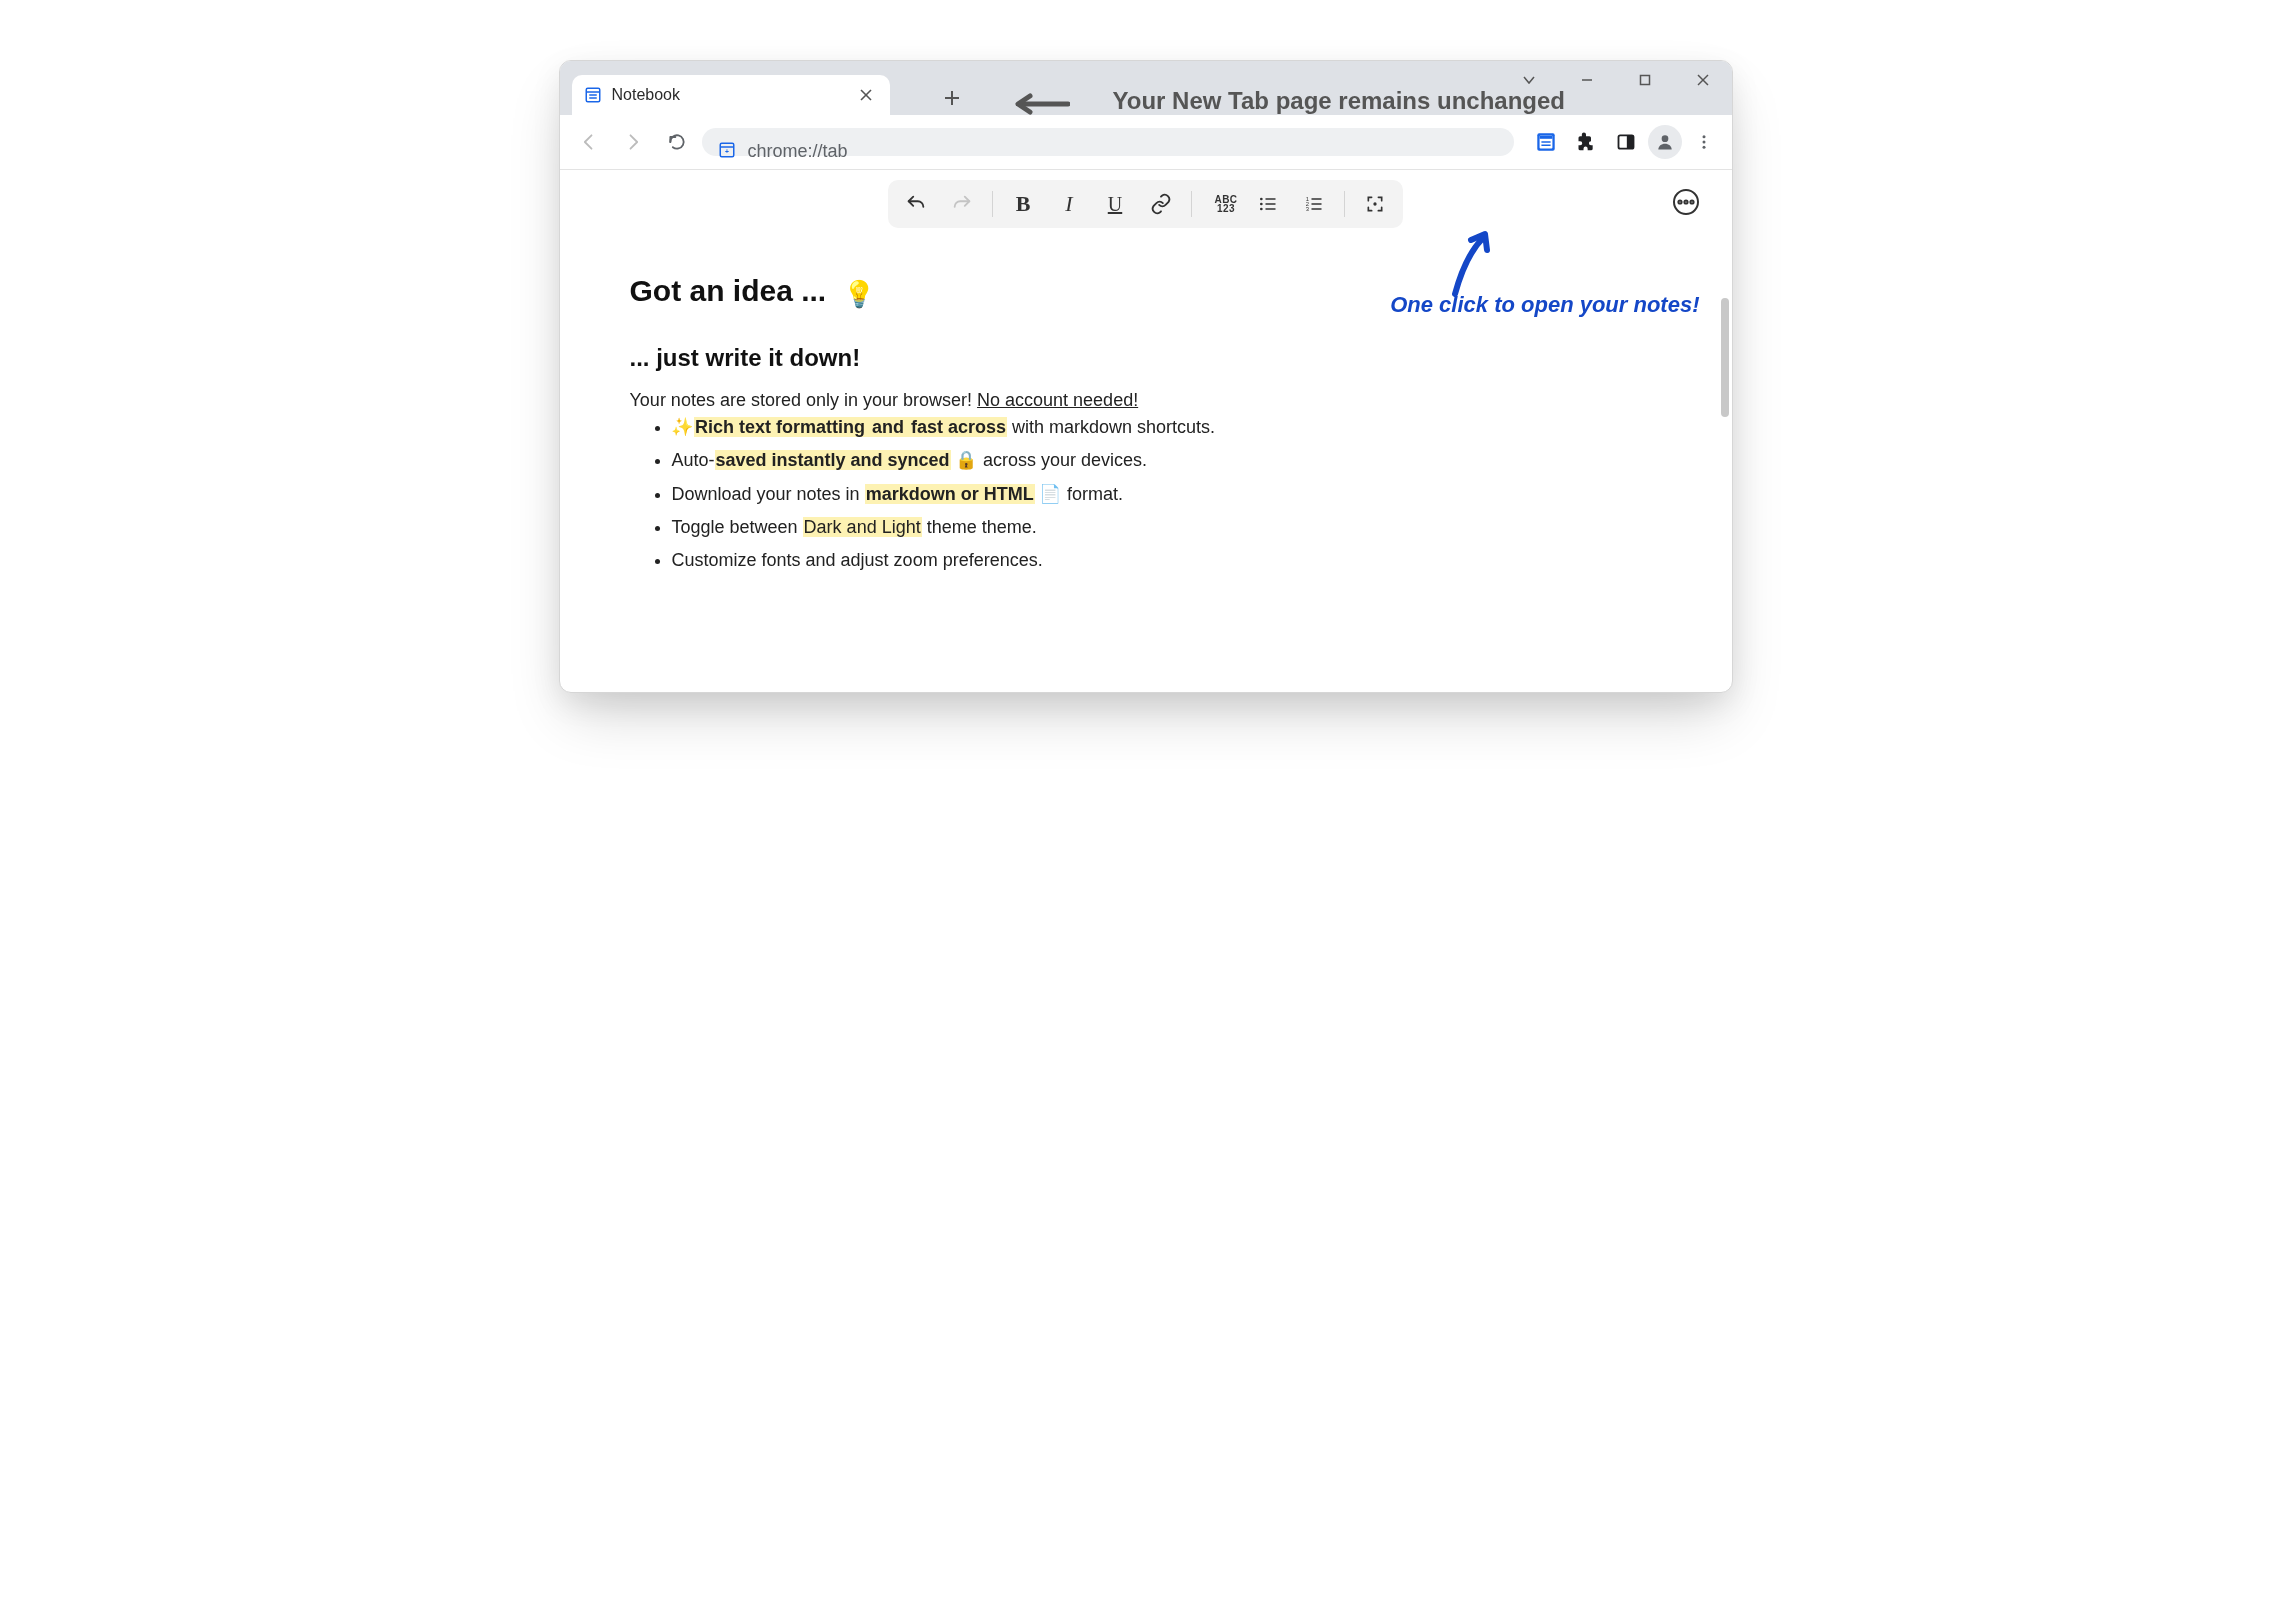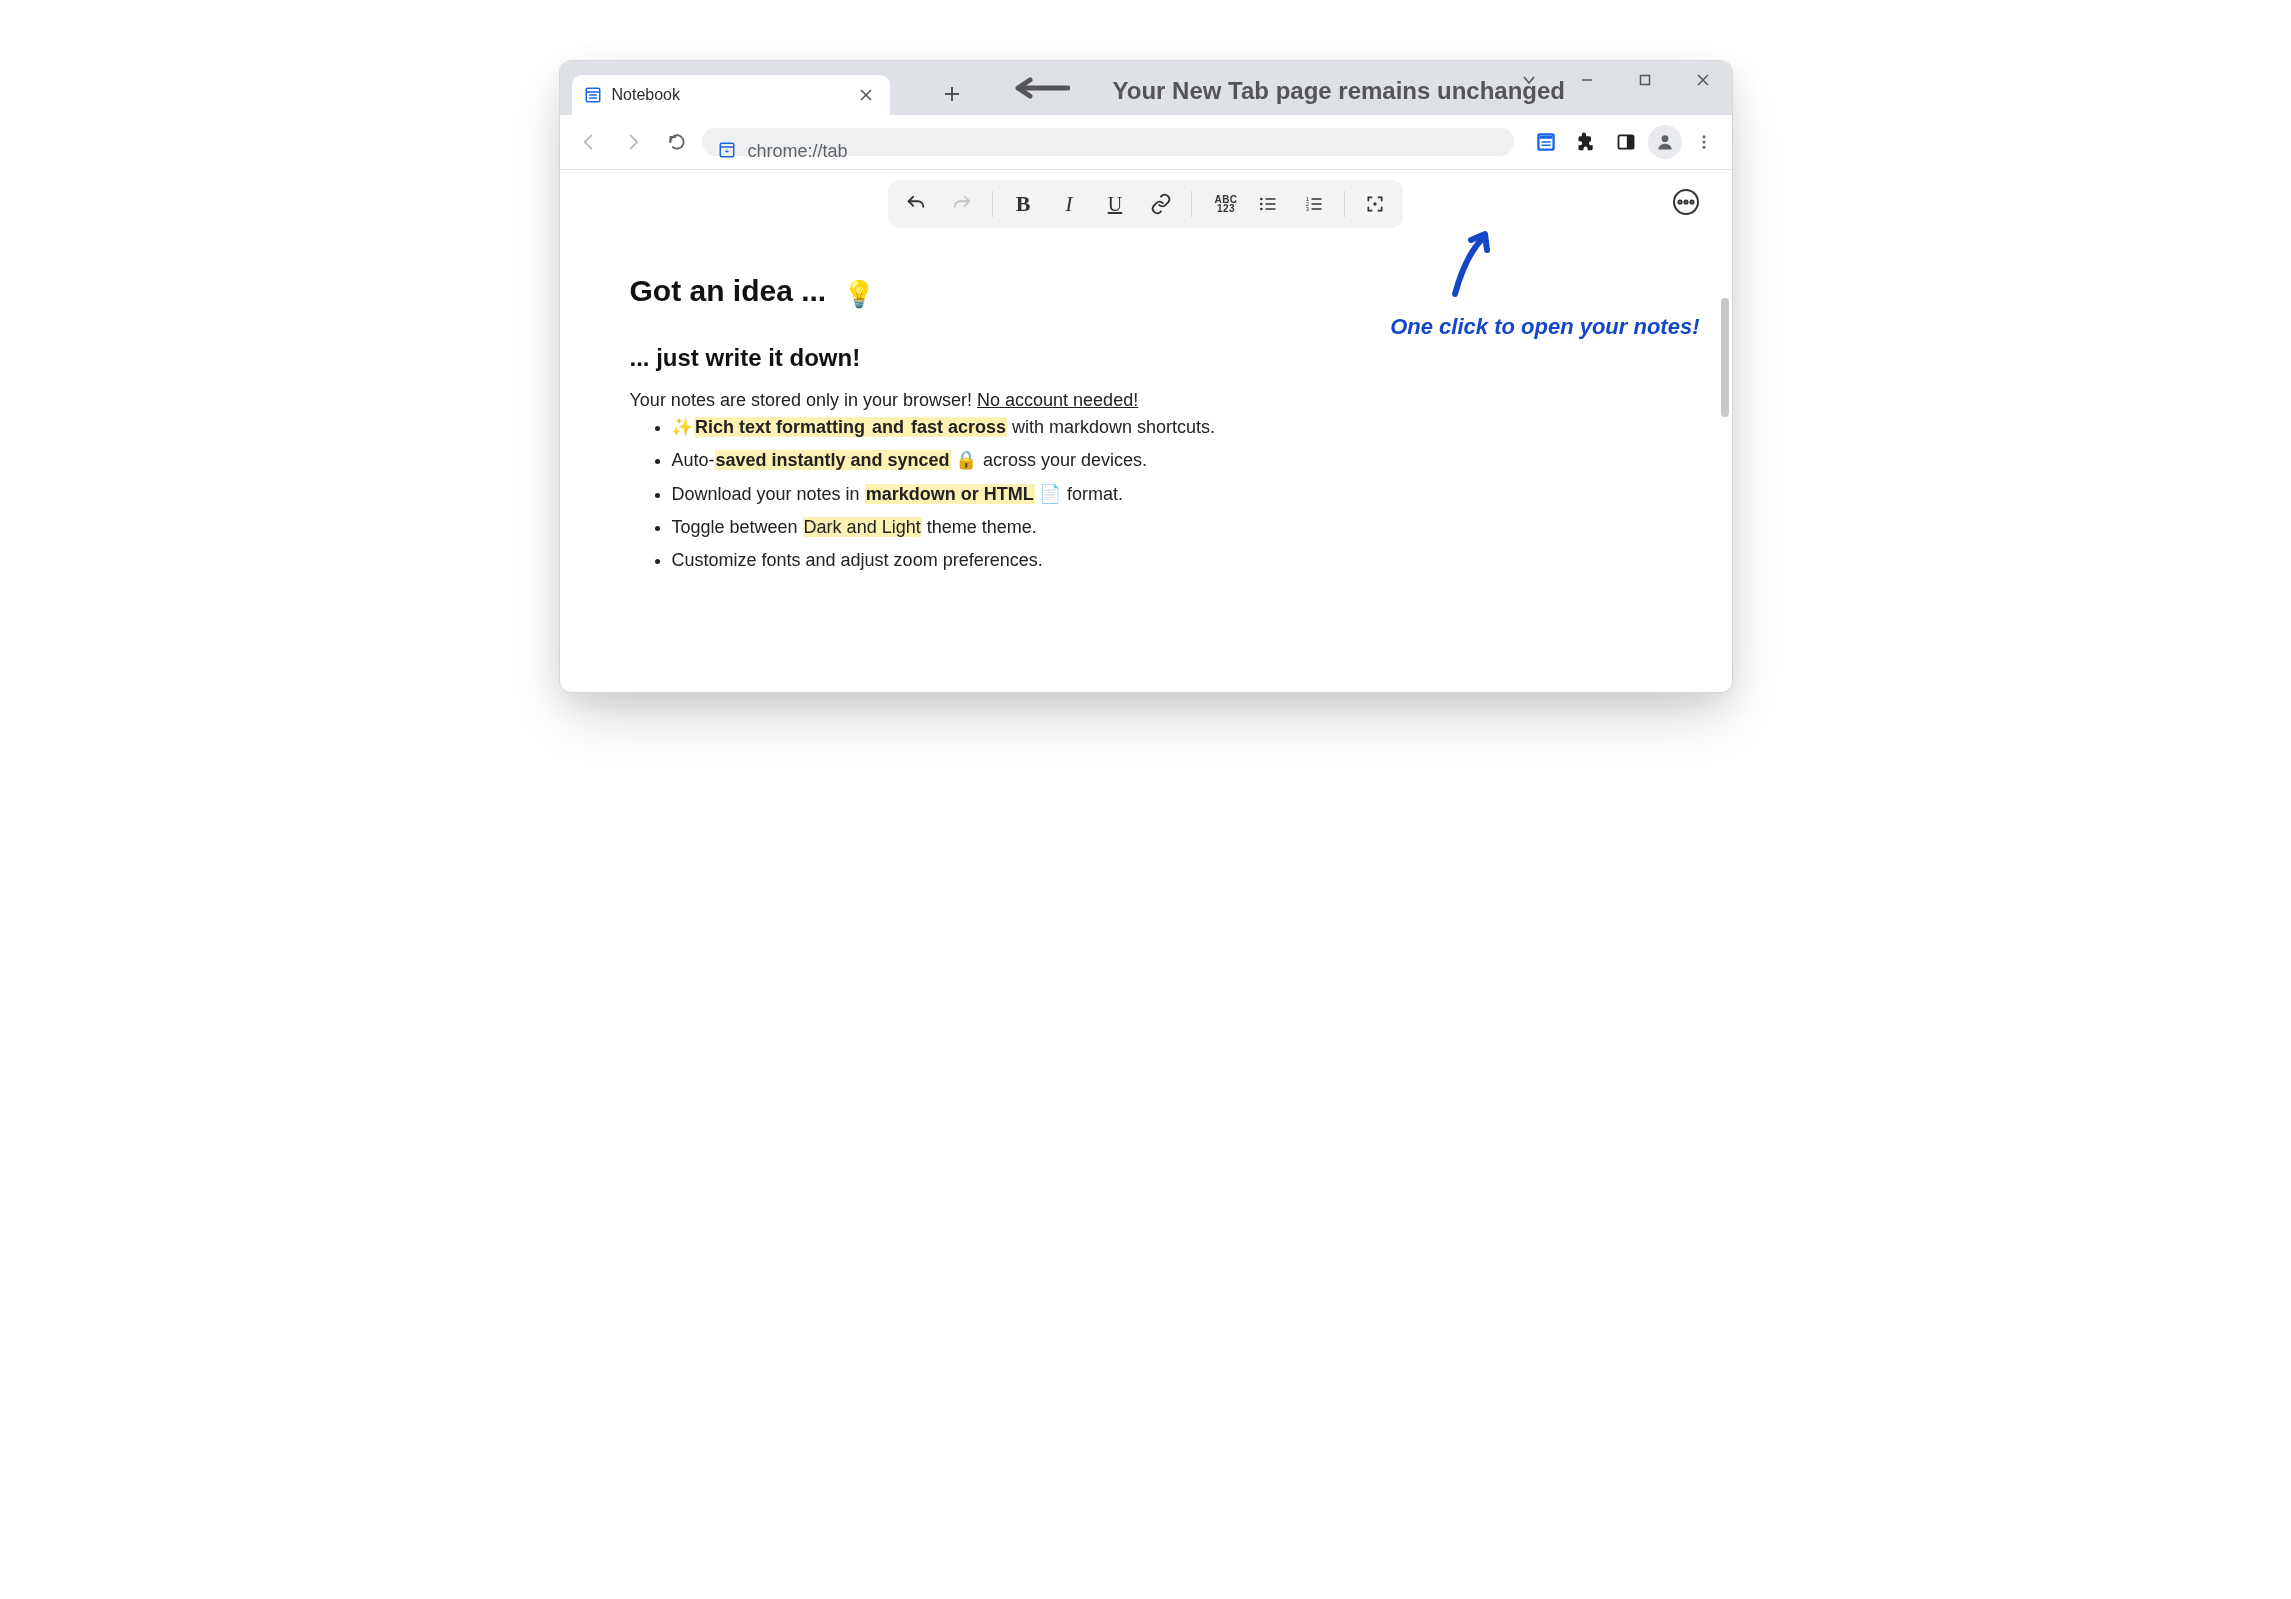--- a/index.html
+++ b/index.html
@@ -18,21 +18,21 @@
     border: 1px solid #d6d6d6;
     border-radius: 12px;
     box-shadow: 0 28px 60px -10px rgba(0,0,0,0.18), 0 10px 30px rgba(0,0,0,0.08);
     overflow: hidden;
     position: relative;
   }
 
   
   .titlebar {
     display: flex;
-    align-items: flex-start;
+    align-items: flex-end;
     height: 54px;
     background: #dee1e6;
     position: relative;
     gap: 37px;
   }
   .caption-controls {
     position: absolute; right: 0; top: 0;
     display: flex;
   }
   .caption-btn {
@@ -135,21 +135,21 @@
     position:absolute; right:3px; top:64px; width:8px; height:119px;
     background:#c8c8c8; border-radius:4px;
   }
 
   
   .annotation-arrow {
     position:absolute; right:239px; top:-4px;
     color:#1447c7;
   }
   .annotation-text {
-    position:absolute; right:32px; top:80px;
+    position:absolute; right:32px; top:58px;
     color:#1447c7; font-weight:700; font-size:22px; font-style:italic;
   }
 
   
   .content-area { position:relative; padding: 40px 70px 90px 70px; min-height:458px; }
   .content h1 { font-size:30px; font-weight:800; color:#111; margin-bottom:34px; }
   .content h2 { font-size:24px; font-weight:800; color:#111; margin-bottom:18px; }
   .content p.sub { font-size:18px; color:#222; }
   .content p.sub u { text-decoration: underline; }
   .content ul { list-style: disc; padding-left: 42px; }

